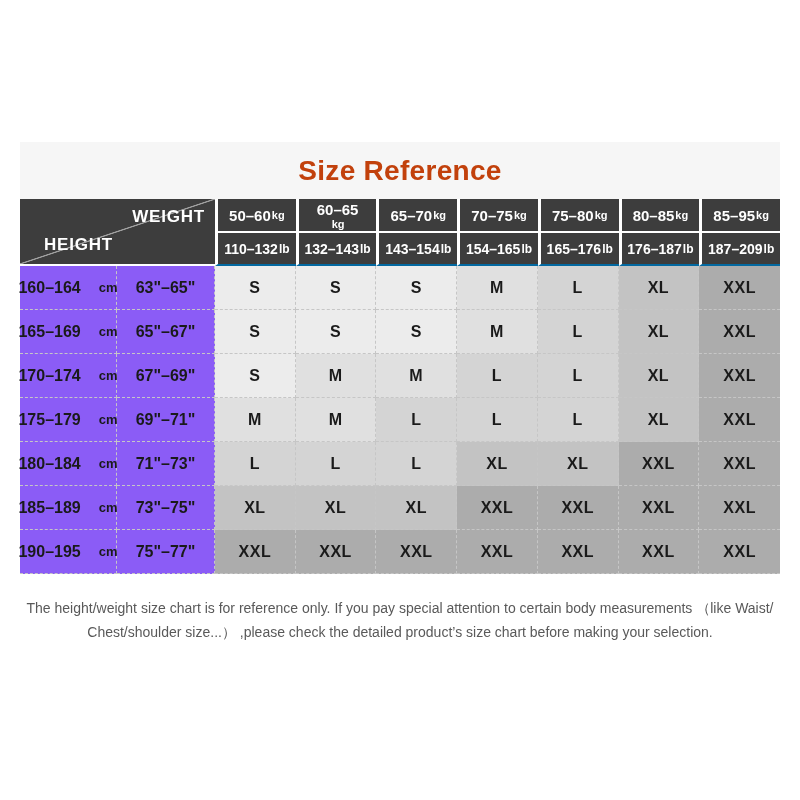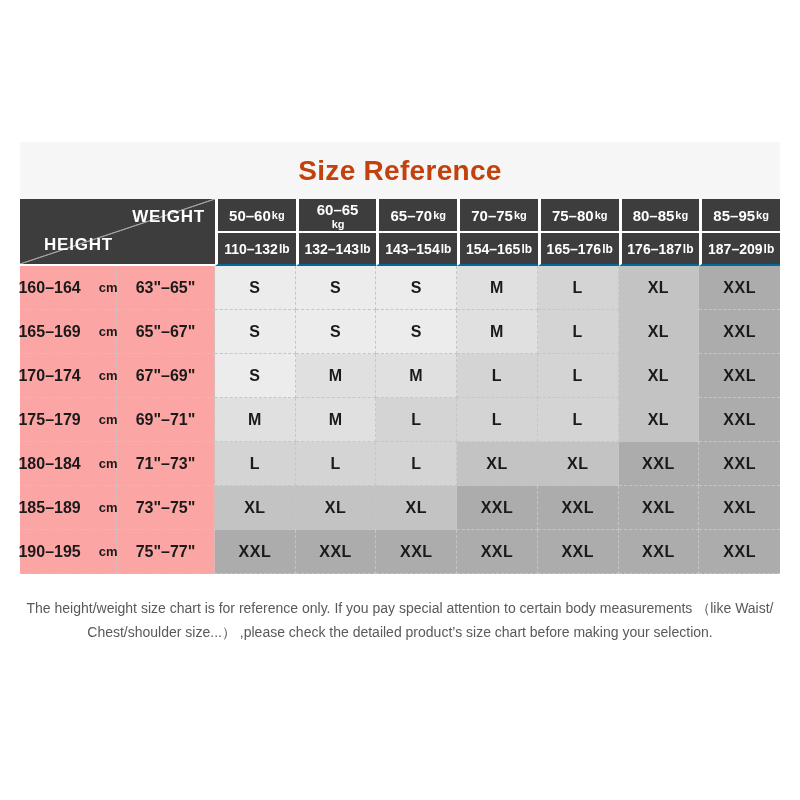--- a/index.html
+++ b/index.html
@@ -62,21 +62,21 @@
     color:#ffffff; font-weight:700; font-size:17px; letter-spacing:0.8px;
   }
 
   
   .body-cell {
     border-right:1px dashed #c6c6c6;
     border-bottom:1px dashed #c6c6c6;
     color:#1a1a1a; font-weight:700;
   }
   .body-cell.last-col { border-right:none; }
-  .label-cell { background:#fca5a5; font-size:16px; }
+  .label-cell { background:#8b5cf6; font-size:16px; }
   .lbl-val  { font-size:16px; }
   .lbl-unit { font-size:13px; margin-left:18px; }
   .size-cell { font-size:16px; }
   .size-val { font-size:16px; letter-spacing:0.5px; }
 
   
   .footer-note {
     position:absolute; left:0; top:596px; width:800px;
     text-align:center; color:#595959; font-size:14px; line-height:24px;
   }

